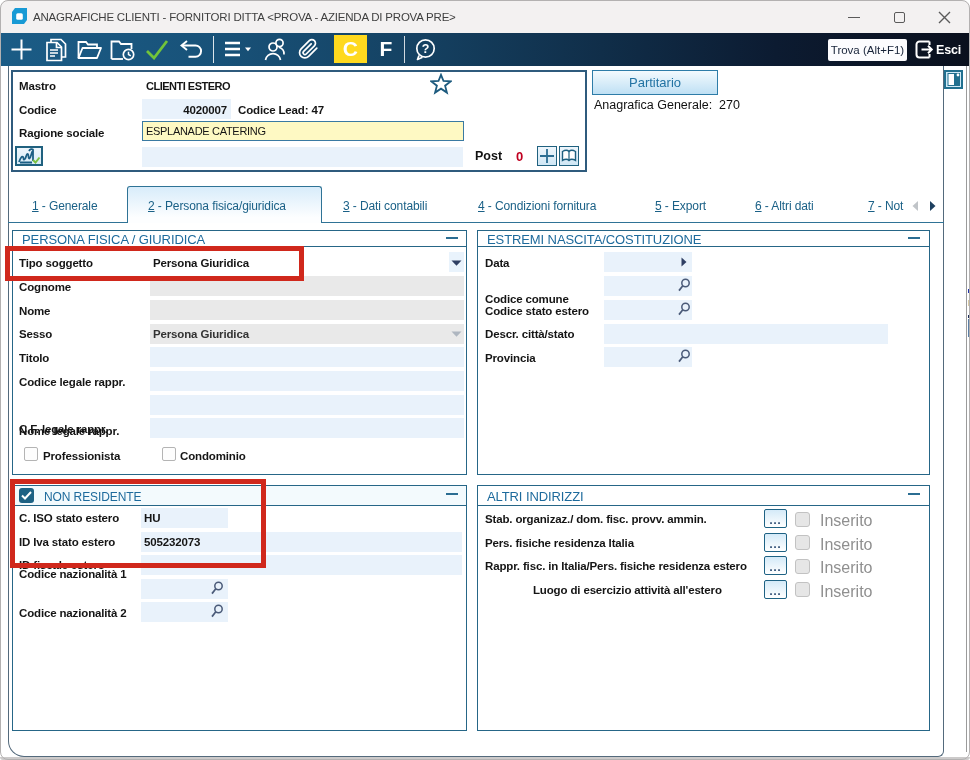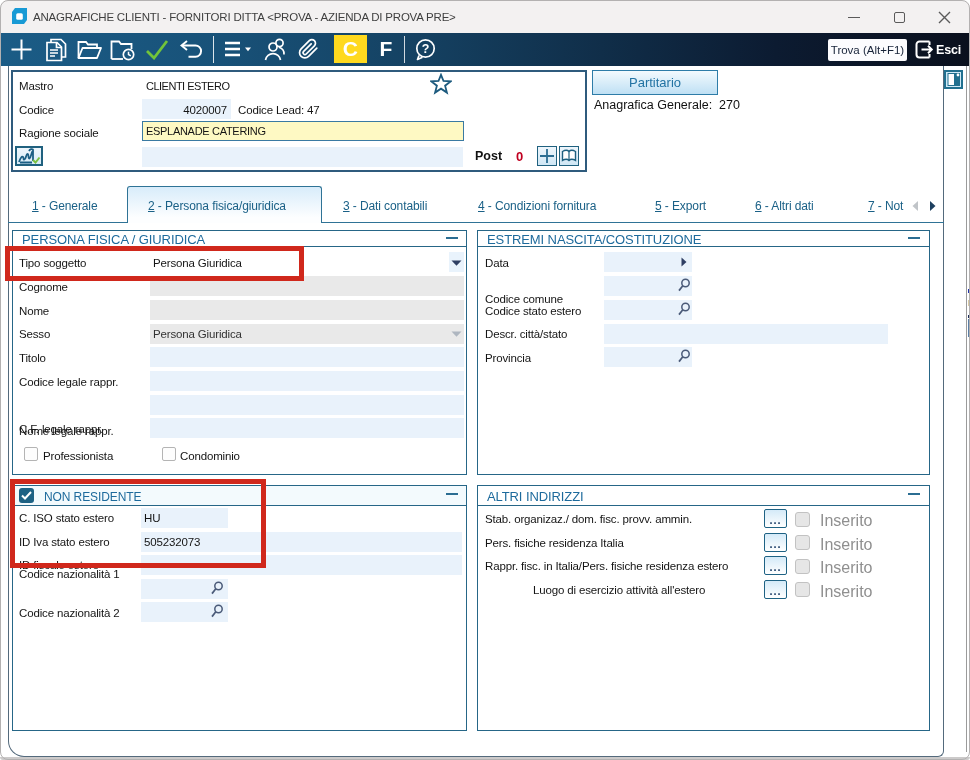--- a/index.html
+++ b/index.html
@@ -1,19 +1,19 @@
 <!DOCTYPE html>
 <html><head>
 <meta charset="utf-8">
 <style>
   * { margin:0; padding:0; box-sizing:border-box; }
   html,body { width:970px; height:760px; }
   body { position:relative; font-family:"Liberation Sans",sans-serif; background:#fff; overflow:hidden; }
   .abs { position:absolute; }
-  .lbl { position:absolute; font-size:11.5px; letter-spacing:-0.15px; color:#151515; white-space:nowrap; line-height:14px; }
+  .lbl { position:absolute; font-size:11.5px; letter-spacing:-0.15px; color:#151515; white-space:nowrap; line-height:14px;font-weight:bold; }
   .fld { position:absolute; height:20px; background:#e9f2fb; }
   .gfld { position:absolute; height:20px; background:#e9e9e9; }
   .panel { position:absolute; border:1px solid #266687; background:#fff; }
   .ptitle { position:absolute; font-size:13px; letter-spacing:-0.1px; color:#1d6a9c; white-space:nowrap; }
   .minus { position:absolute; width:12px; height:2px; background:#2b6d92; }
   .cb { position:absolute; width:14px; height:14px; background:#fdfdfd; border:1px solid #b4b4b4; border-radius:2px; }
   .dots { position:absolute; width:23px; height:19px; border:1px solid #1e6284; border-radius:2px;
           background:linear-gradient(#d4eaf8,#ffffff); color:#1a3c66; font-size:11px; font-weight:bold;
           text-align:center; line-height:21px; letter-spacing:1px; }
   .gcb { position:absolute; width:15px; height:15px; background:#e6e6e6; border:1px solid #c2c2c2; border-radius:3px; }

